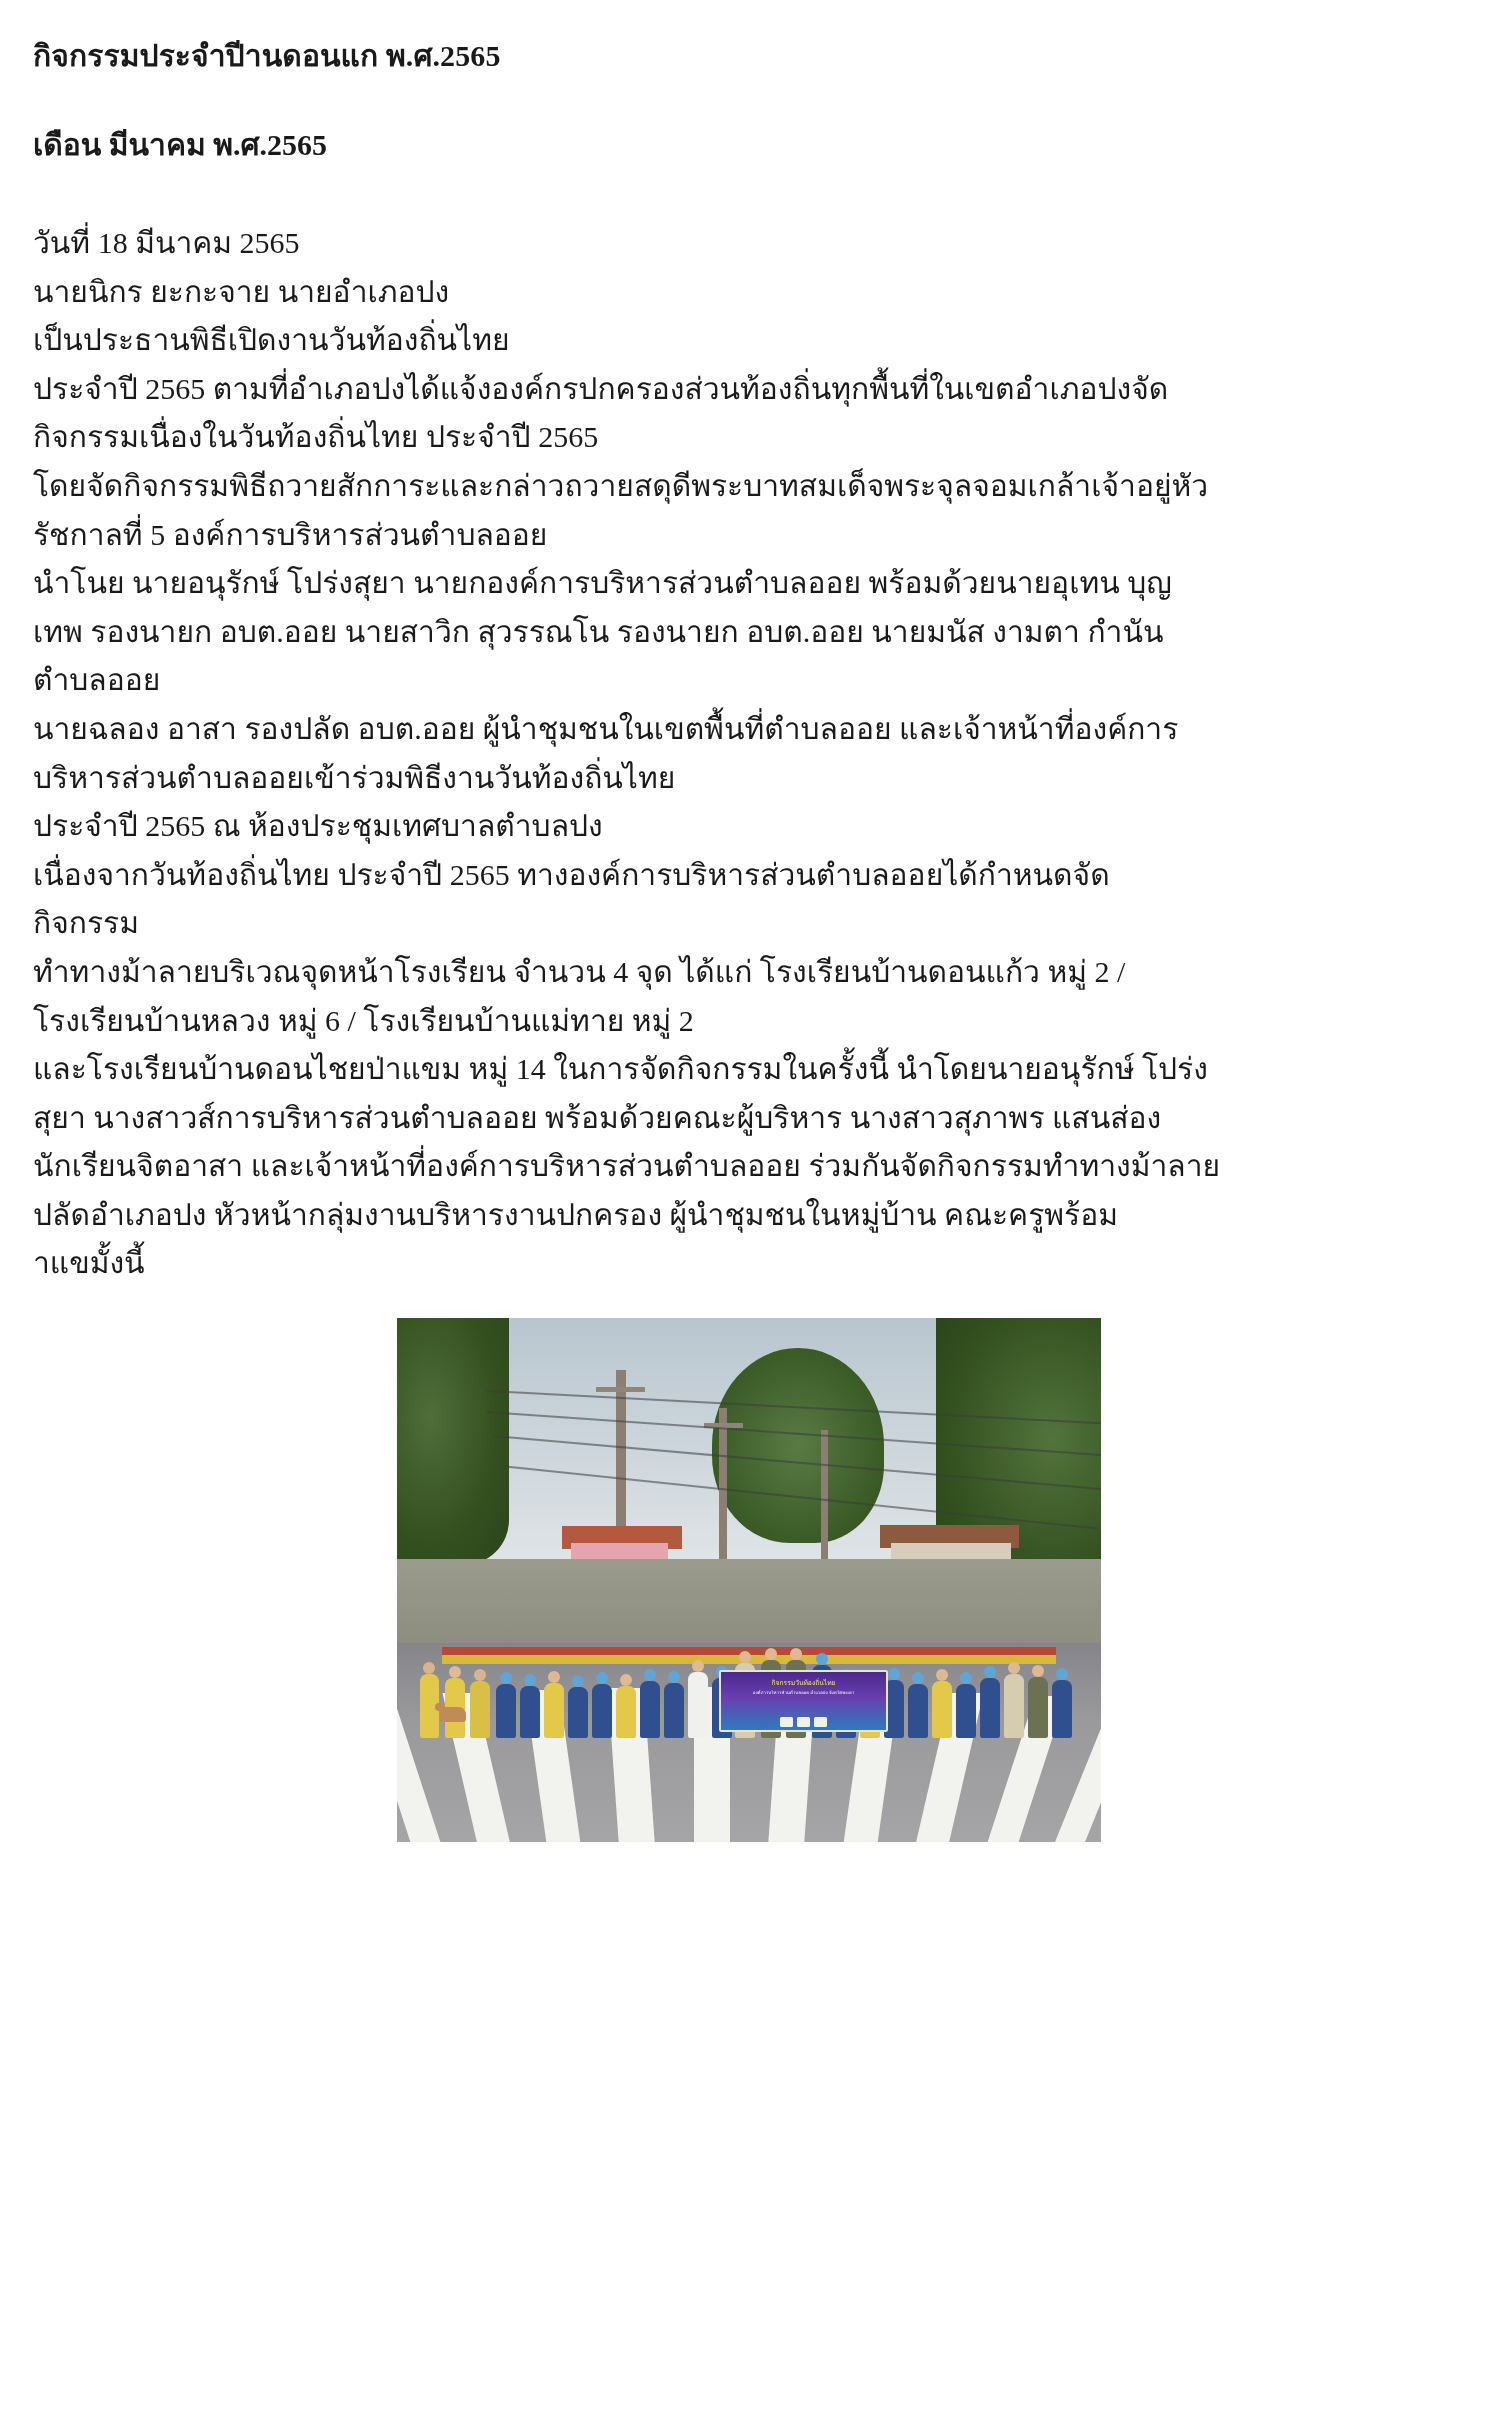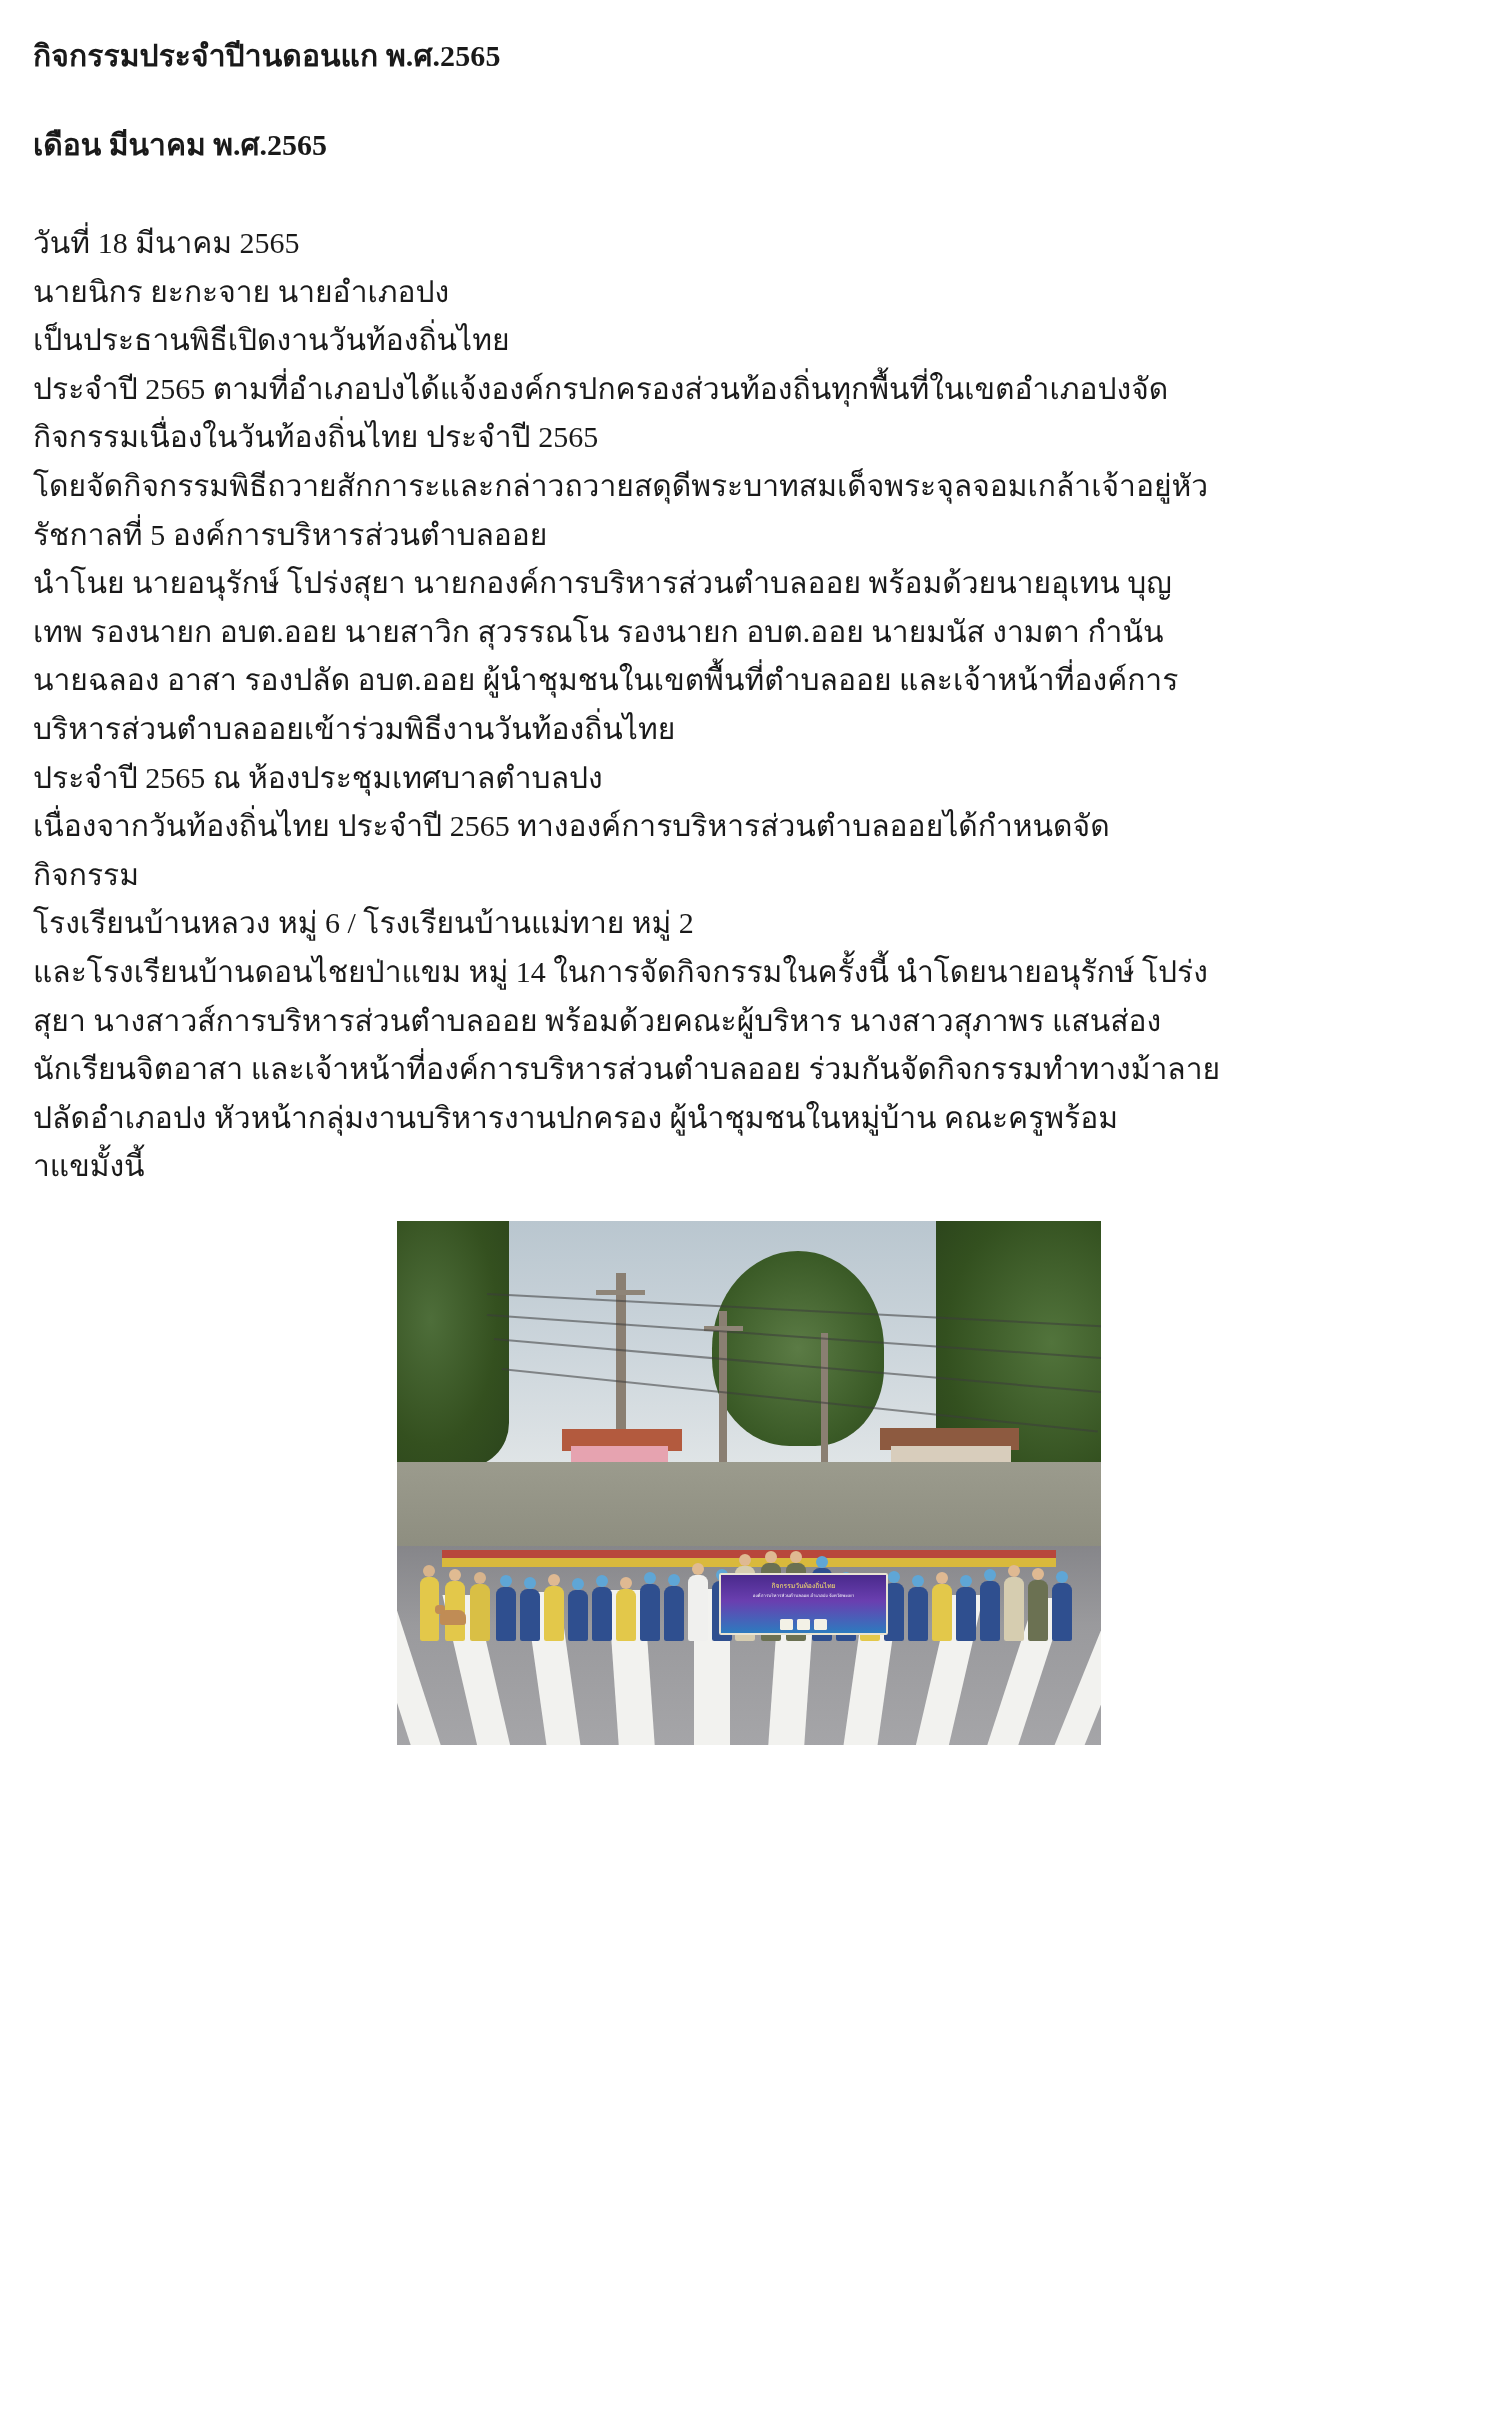--- a/index.html
+++ b/index.html
@@ -249,25 +249,27 @@
   <div class="body-block">
     <p>วันที่ 18 มีนาคม 2565</p>
     <p>นายนิกร ยะกะจาย นายอำเภอปง</p>
     <p>เป็นประธานพิธีเปิดงานวันท้องถิ่นไทย</p>
     <p>ประจำปี 2565 ตามที่อำเภอปงได้แจ้งองค์กรปกครองส่วนท้องถิ่นทุกพื้นที่ในเขตอำเภอปงจัด</p>
     <p>กิจกรรมเนื่องในวันท้องถิ่นไทย ประจำปี 2565</p>
     <p>โดยจัดกิจกรรมพิธีถวายสักการะและกล่าวถวายสดุดีพระบาทสมเด็จพระจุลจอมเกล้าเจ้าอยู่หัว</p>
     <p>รัชกาลที่ 5 องค์การบริหารส่วนตำบลออย</p>
     <p>นำโนย นายอนุรักษ์ โปร่งสุยา นายกองค์การบริหารส่วนตำบลออย พร้อมด้วยนายอุเทน บุญ</p>
     <p>เทพ รองนายก อบต.ออย นายสาวิก สุวรรณโน รองนายก อบต.ออย นายมนัส งามตา กำนัน</p>
+    <p>ตำบลออย</p>
     <p>นายฉลอง อาสา รองปลัด อบต.ออย ผู้นำชุมชนในเขตพื้นที่ตำบลออย และเจ้าหน้าที่องค์การ</p>
     <p>บริหารส่วนตำบลออยเข้าร่วมพิธีงานวันท้องถิ่นไทย</p>
     <p>ประจำปี 2565 ณ ห้องประชุมเทศบาลตำบลปง</p>
     <p>เนื่องจากวันท้องถิ่นไทย ประจำปี 2565 ทางองค์การบริหารส่วนตำบลออยได้กำหนดจัด</p>
     <p>กิจกรรม</p>
+    <p>ทำทางม้าลายบริเวณจุดหน้าโรงเรียน จำนวน 4 จุด ได้แก่ โรงเรียนบ้านดอนแก้ว หมู่ 2 /</p>
     <p>โรงเรียนบ้านหลวง หมู่ 6 / โรงเรียนบ้านแม่ทาย หมู่ 2</p>
     <p>และโรงเรียนบ้านดอนไชยป่าแขม หมู่ 14 ในการจัดกิจกรรมในครั้งนี้ นำโดยนายอนุรักษ์ โปร่ง</p>
     <p>สุยา นางสาวส์การบริหารส่วนตำบลออย พร้อมด้วยคณะผู้บริหาร นางสาวสุภาพร แสนส่อง</p>
     <p>นักเรียนจิตอาสา และเจ้าหน้าที่องค์การบริหารส่วนตำบลออย ร่วมกันจัดกิจกรรมทำทางม้าลาย</p>
     <p>ปลัดอำเภอปง หัวหน้ากลุ่มงานบริหารงานปกครอง ผู้นำชุมชนในหมู่บ้าน คณะครูพร้อม</p>
     <p>าแขมั้งนี้</p>
   </div>
 
   <div class="photo-wrap">
     <div class="photo">

